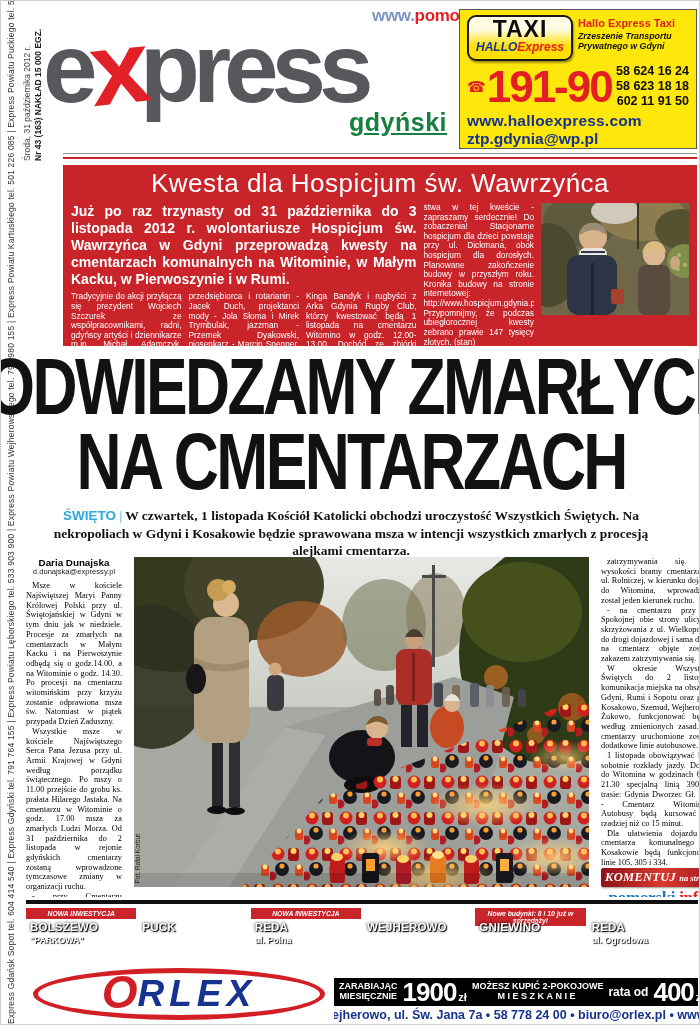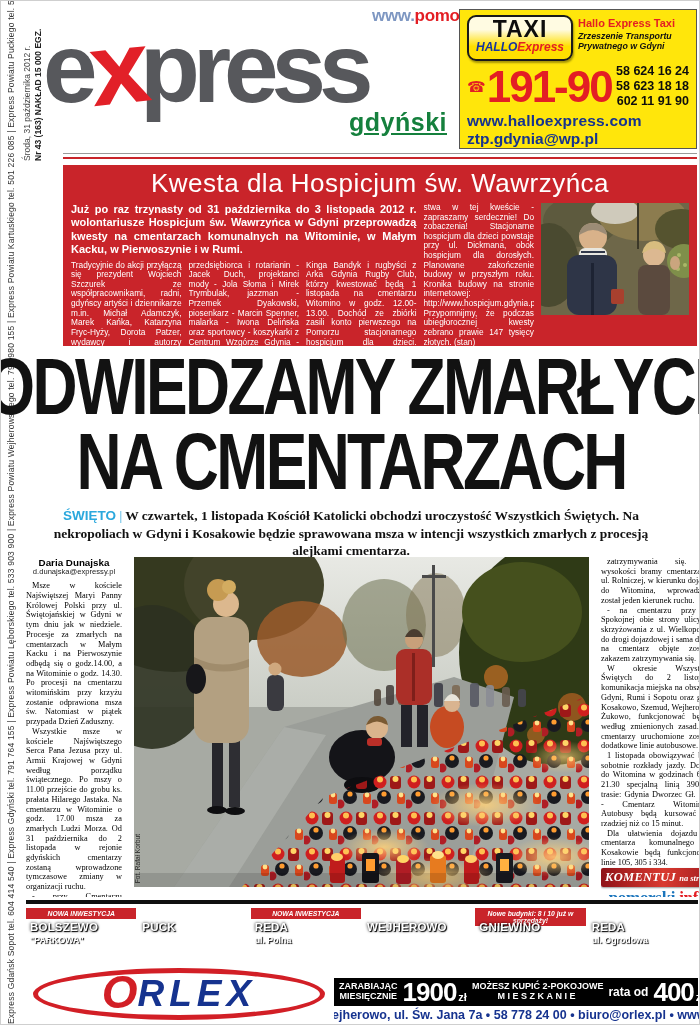--- a/index.html
+++ b/index.html
@@ -48,21 +48,21 @@
   .taxi-mail{color:#16338f;font-weight:bold;font-size:15.5px;line-height:1.1;}
 
   .rule-gray{position:absolute;left:62px;top:152px;width:634px;border-top:1px solid #9a9a9a;}
   .rule-red{position:absolute;left:62px;top:156px;width:634px;height:2px;background:#c9242a;}
 
   
   .kwesta{position:absolute;left:62px;top:164px;width:634px;height:181px;background:#c9242a;color:#fff;
           box-sizing:border-box;padding:2px 8px 4px;overflow:hidden;}
   .kwesta-title{text-align:center;font-size:26px;font-weight:normal;letter-spacing:.5px;margin:1px 0 4px;}
   .kgrid{display:grid;grid-template-columns:1fr 1fr 1fr 1fr 148px;grid-template-rows:auto 1fr auto;column-gap:7px;}
-  .klead{grid-column:1/4;grid-row:1;font-weight:bold;font-size:11px;line-height:1.22;text-align:justify;margin-bottom:4px;}
+  .klead{grid-column:1/4;grid-row:1;font-weight:bold;font-size:14px;line-height:1.22;text-align:justify;margin-bottom:4px;}
   .kcol{font-size:8.3px;line-height:1.16;text-align:justify;overflow:hidden;}
   .kc1{grid-column:1;grid-row:2;} .kc2{grid-column:2;grid-row:2;} .kc3{grid-column:3;grid-row:2;}
   .kc4{grid-column:4;grid-row:1/3;}
   .kphoto{grid-column:5;grid-row:1/3;width:148px;height:112px;overflow:hidden;}
 
   
   .hl{position:absolute;left:0;width:700px;text-align:center;}
   .hl span{display:inline-block;font-weight:bold;color:#121212;font-size:60px;letter-spacing:-2.5px;line-height:1;
            transform:scale(1.04,1.32);transform-origin:center top;white-space:nowrap;}
   .hl1{top:347px;} .hl2{top:422px;}
@@ -159,21 +159,21 @@
         <div class="s">Zrzeszenie Transportu Prywatnego w Gdyni</div>
       </div>
     </div>
     <div class="taxi-mid">
       <span class="phone-ic">☎</span>
       <span class="taxi-number">191-90</span>
       <div class="taxi-phones">
 
       <div>58 624 16 24</div>
           <div>58 623 18 18</div>
-          <div>602 11 91 90</div>
+          <div>602 11 91 50</div>
         </div>
     </div>
     <div class="taxi-web">www.halloexpress.com</div>
     <div class="taxi-mail">ztp.gdynia@wp.pl</div>
   </div>
 
   <div class="rule-gray"></div>
   <div class="rule-red"></div>
 
   <div class="kwesta">

